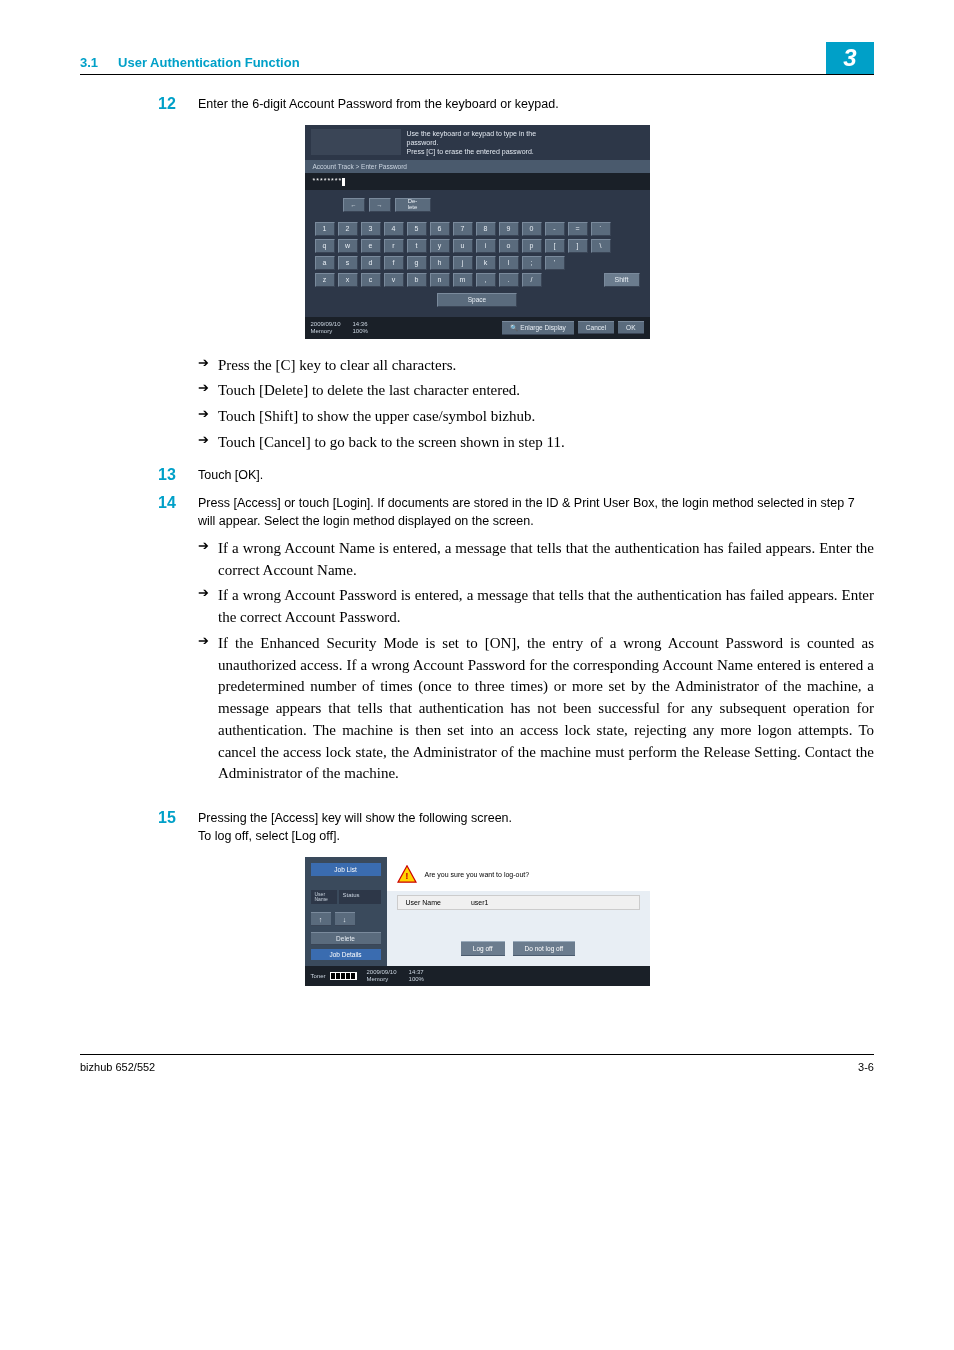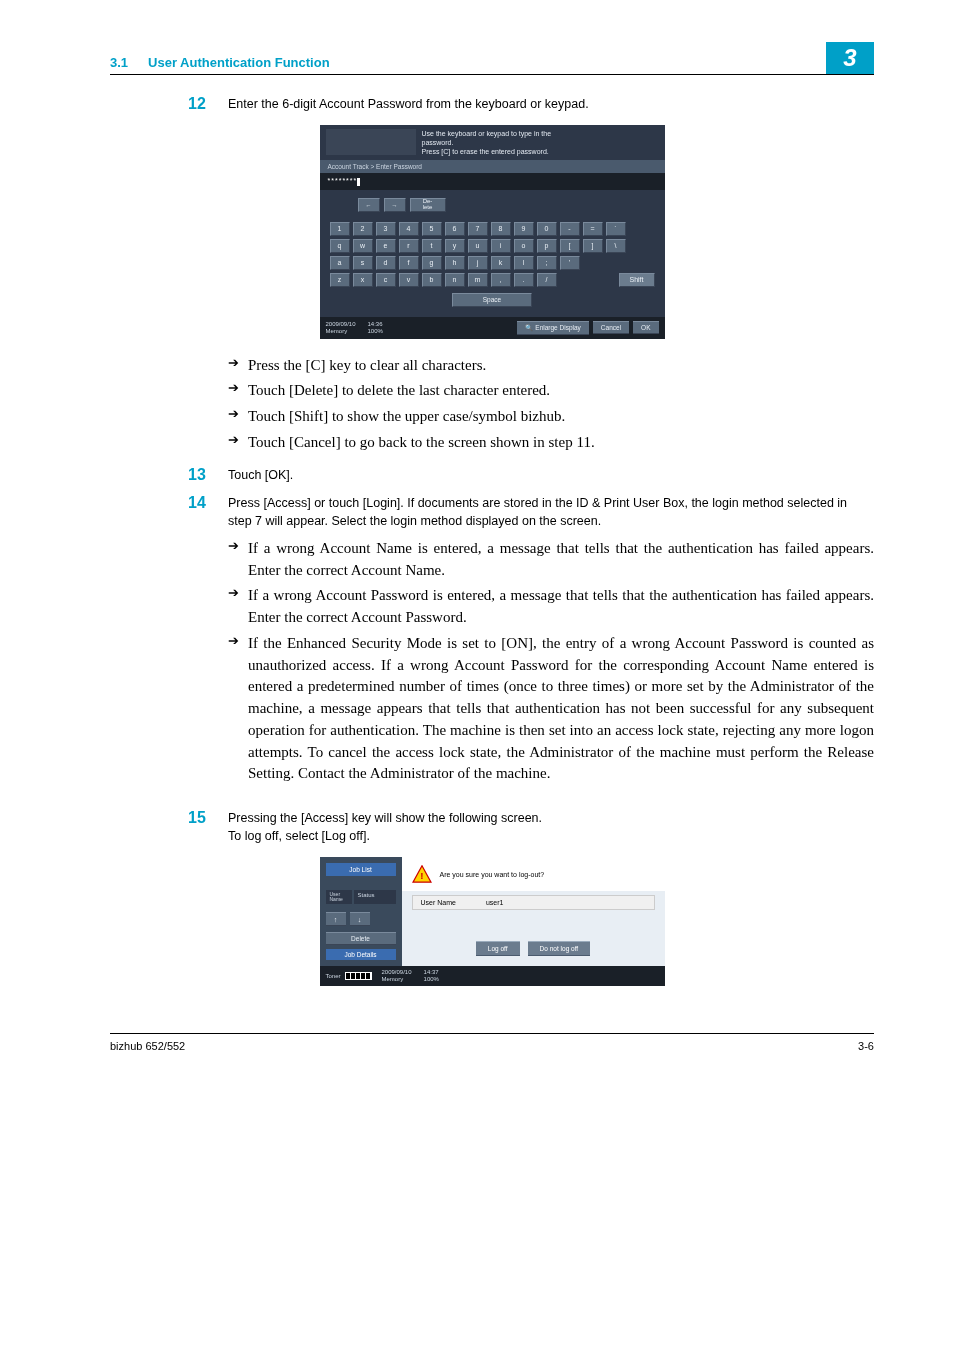--- a/index.html
+++ b/index.html
@@ -6,21 +6,21 @@
   body {
     margin: 0;
     padding: 0;
     font-family: Arial, Helvetica, sans-serif;
     font-size: 12px;
     color: #000;
     background: #fff;
     width: 954px;
   }
   .page {
-    padding: 38px 80px 40px 110px;
+    padding: 38px 80px 40px 80px;
   }
   .header-row {
     display: flex;
     align-items: flex-end;
     border-bottom: 1px solid #000;
     padding-bottom: 4px;
     margin-bottom: 20px;
   }
   .section-num {
     color: #00a0c8;
@@ -368,21 +368,21 @@
     margin-right: 1px;
   }
   .lo-footer-info { display: flex; gap: 12px; }
   .lo-footer-info div { line-height: 1.1; }
   
   .doc-footer {
     display: flex;
     justify-content: space-between;
     border-top: 1px solid #000;
     padding-top: 6px;
-    margin-top: 47px;
+    margin-top: 68px;
     font-size: 11px;
   }
 </style>
 </head>
 <body>
 
 <div class="page">
 
   <div class="header-row">
     <span class="section-num">3.1</span>

